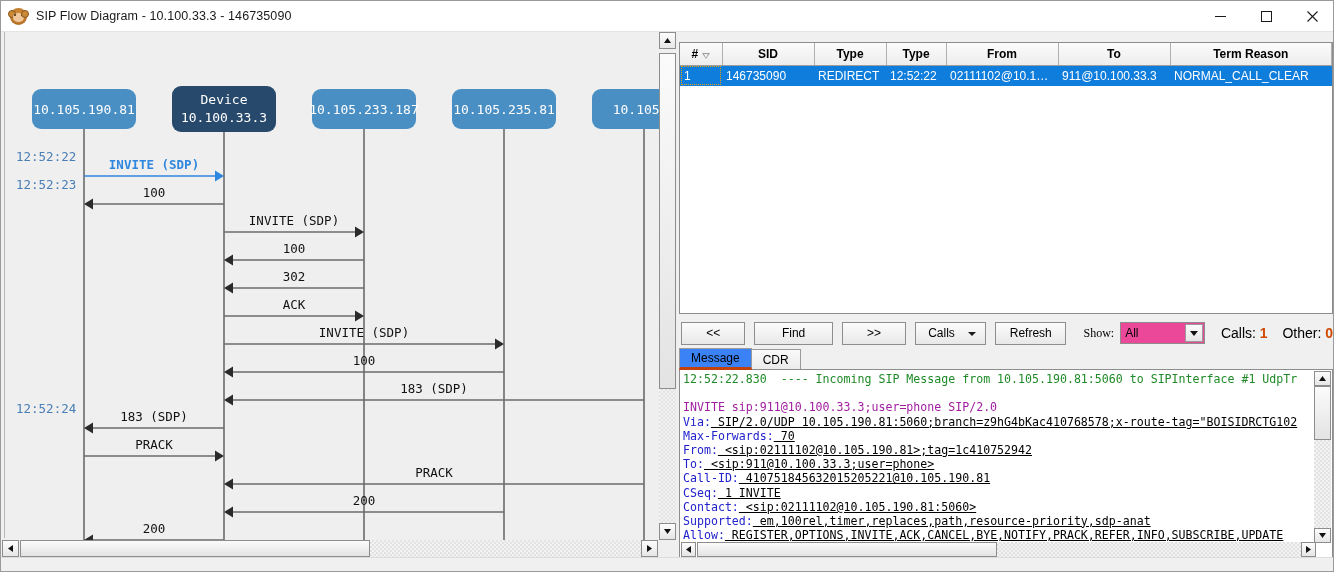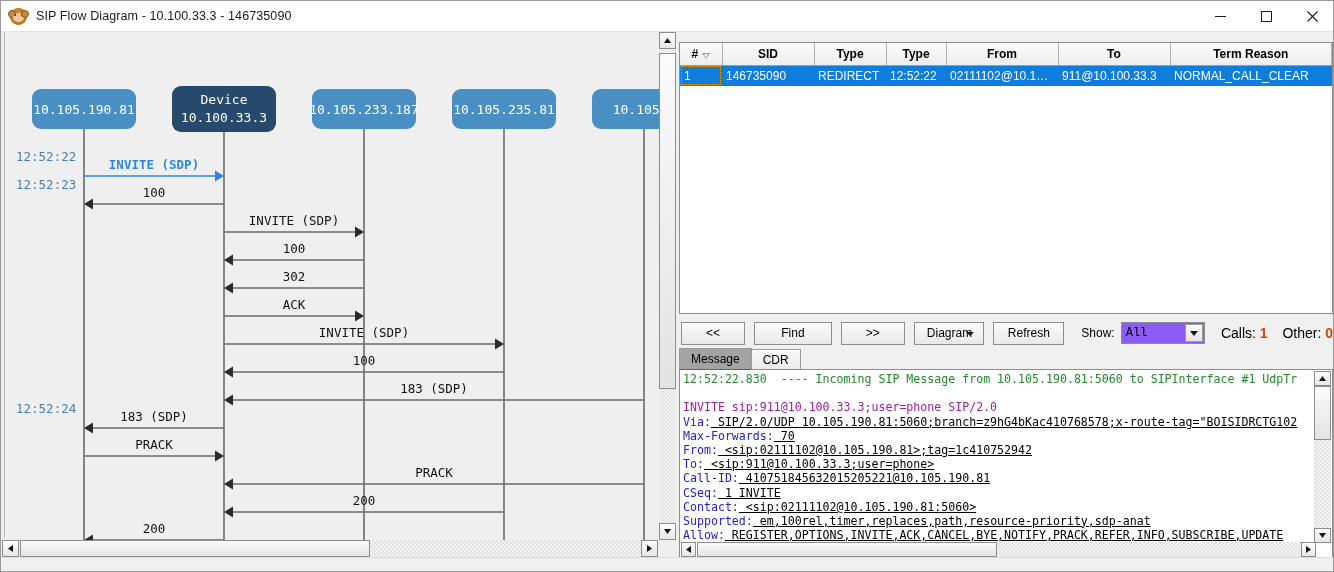--- a/index.html
+++ b/index.html
@@ -188,25 +188,25 @@
   .btn.find { width: 88px; }
   .btn.export { width: 78px; justify-content: flex-start; padding-left: 12px; position: relative; }
   .btn.refresh { width: 80px; }
   .export-caret {
     position: absolute; right: 9px; top: 50%;
     width: 0; height: 0; margin-top: -1.5px;
     border-left: 4px solid transparent;
     border-right: 4px solid transparent;
     border-top: 4px solid #1b1b1b;
   }
-  .show-label { font-size: 12px; color: #000; margin-left: 17px; margin-right: 6px; }
+  .show-label { font-size: 12px; color: #000; margin-left: 17px; margin-right: 6px; font-family: Liberation Serif, serif; }
   .combo {
     width: 95px; height: 22px;
-    background: #8b5cf6; border: 1px solid #8d8d8d;
-    display: flex; align-items: center; position: relative; font-family: Liberation Mono, monospace;
+    background: #ec4899; border: 1px solid #8d8d8d;
+    display: flex; align-items: center; position: relative;
   }
   .combo .val { font-size: 12px; color: #000; padding-left: 4px; }
   .combo .cbtn {
     position: absolute; right: 1px; top: 1px; width: 18px; height: 18px;
     background: linear-gradient(#fbfbfb, #e5e5e5);
     border: 1px solid #9a9a9a;
     display: flex; align-items: center; justify-content: center;
   }
   .combo .cbtn i {
     width: 0; height: 0;
@@ -227,23 +227,23 @@
   .tab {
     height: 21px; padding: 0 11px;
     font-size: 12px; color: #000;
     display: flex; align-items: center;
     background: linear-gradient(#fafafa, #eaeaea);
     border: 1px solid #9a9a9a;
     border-bottom: none;
     font-family: "Liberation Sans", sans-serif;
   }
   .tab.active {
-    background: #a3a3a3;
+    background: #3b82f6;
     height: 22px;
-    border-bottom: 1px solid #c2410c;
+    border-bottom: 3px solid #c2410c;
     position: relative; z-index: 2;
   }
   .tab + .tab { margin-left: -1px; }
 
   
   #msg-pane {
     position: absolute; left: 0; top: 335px;
     width: 654px; height: 192px;
     background: #ffffff;
     border: 1px solid #8d8d8d;
@@ -505,21 +505,21 @@
           </tr>
         </tbody>
       </table>
     </div>
 
     <div id="cmd-bar">
       <div class="btn nav" style="margin-left:2px">&lt;&lt;</div>
       <div class="btn find" style="margin-left:9px">Find</div>
       <div class="btn nav" style="margin-left:9px">&gt;&gt;</div>
       <div class="btn export" style="margin-left:9px">
-        <span>Diagram</span>
+        <span>Calls</span>
         <span class="export-caret"></span>
       </div>
       <div class="btn refresh" style="margin-left:9px">Refresh</div>
       <span class="show-label">Show:</span>
       <div class="combo">
         <span class="val">All</span>
         <span class="cbtn">
             <i></i>
           </span>
       </div>

